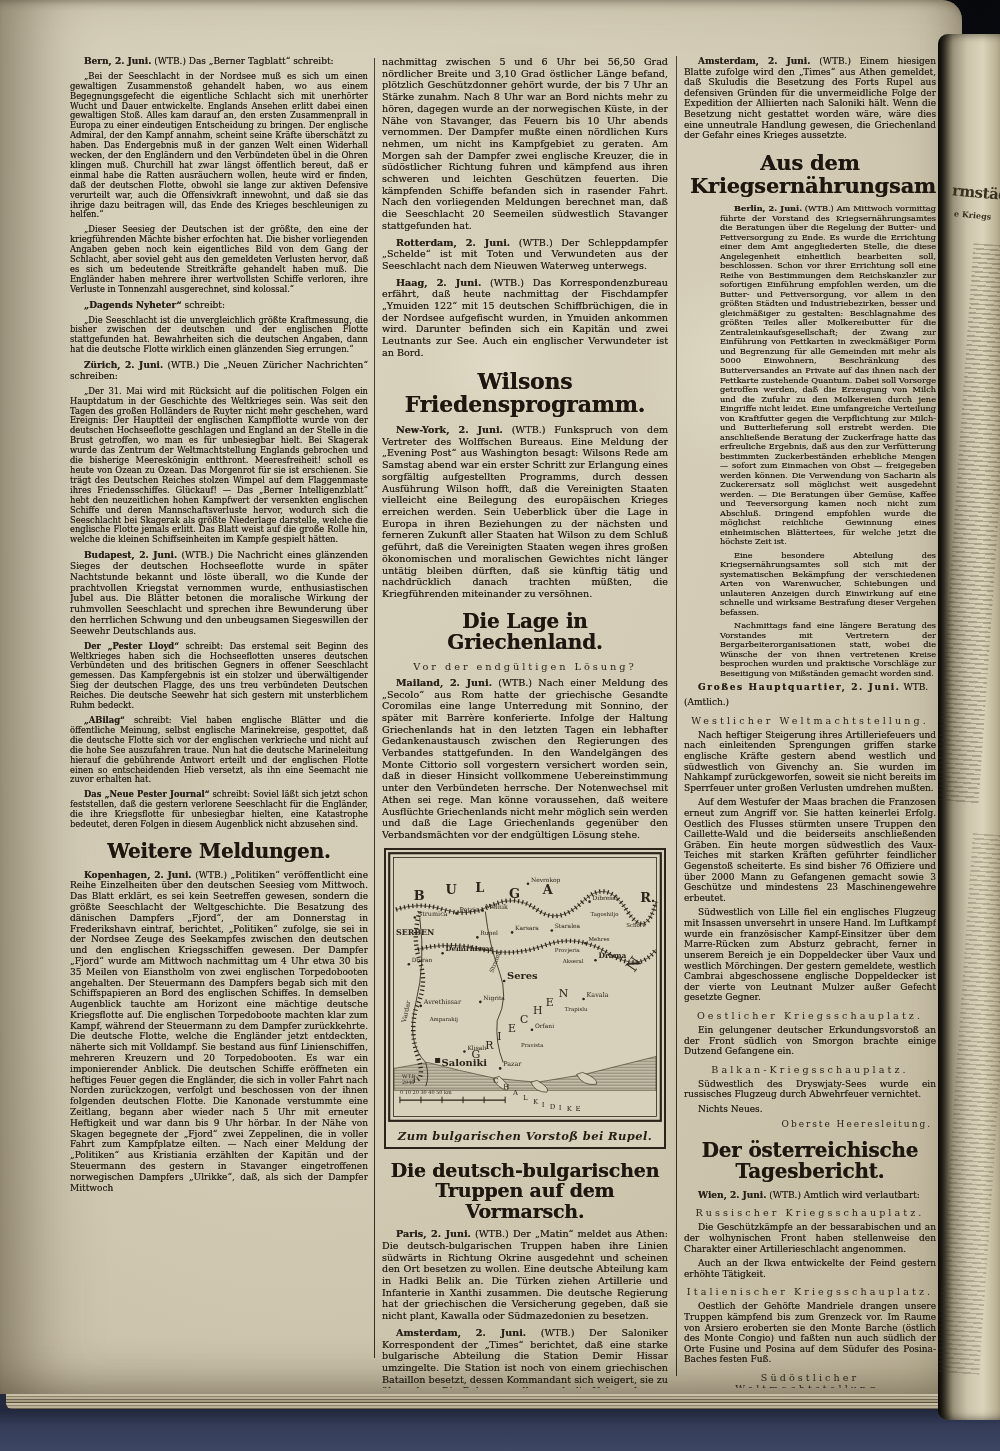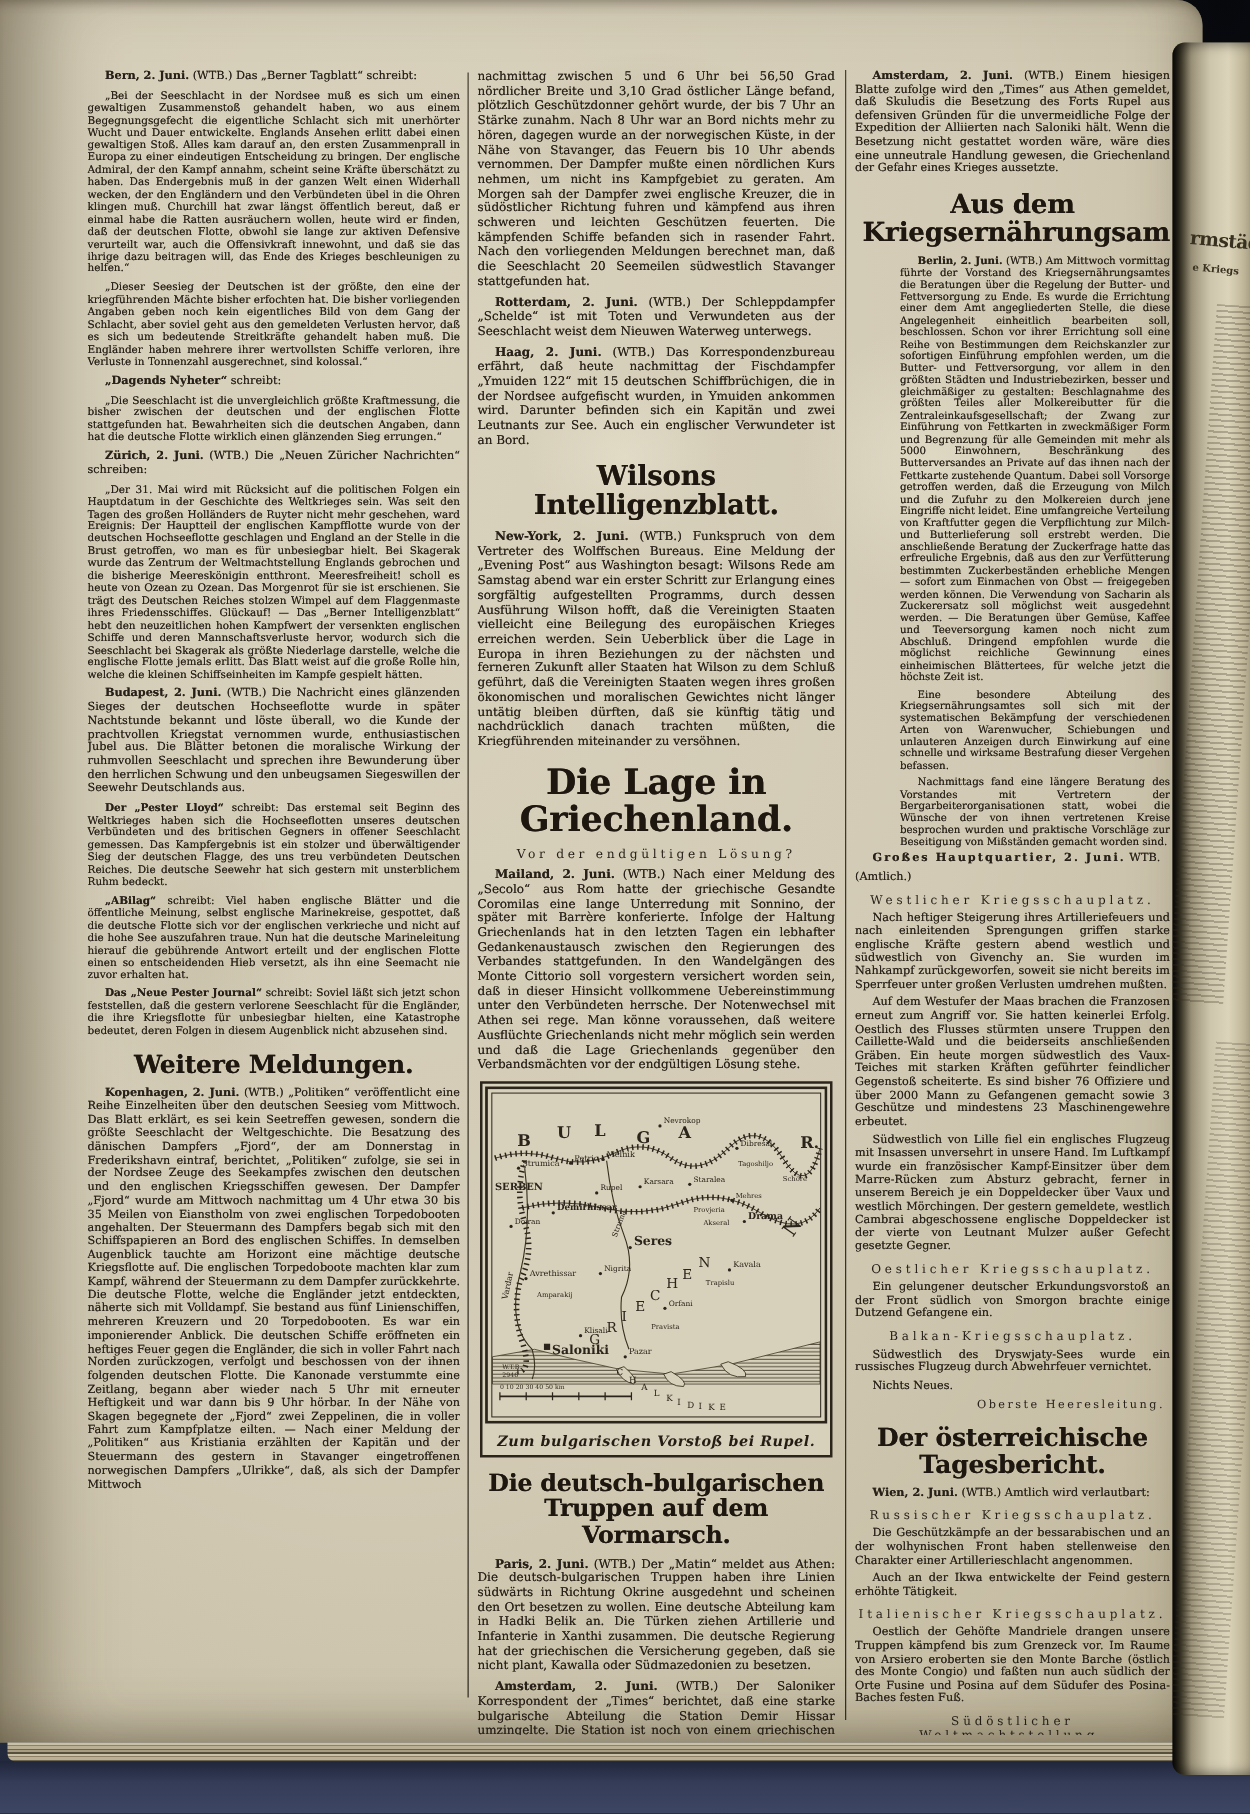--- a/index.html
+++ b/index.html
@@ -80,25 +80,25 @@
         <p class="body q">„Der 31. Mai wird mit Rücksicht auf die politischen Folgen ein Hauptdatum in der Geschichte des Weltkrieges sein. Was seit den Tagen des großen Holländers de Ruyter nicht mehr geschehen, ward Ereignis: Der Hauptteil der englischen Kampfflotte wurde von der deutschen Hochseeflotte geschlagen und England an der Stelle in die Brust getroffen, wo man es für unbesiegbar hielt. Bei Skagerak wurde das Zentrum der Weltmachtstellung Englands gebrochen und die bisherige Meereskönigin entthront. Meeresfreiheit! scholl es heute von Ozean zu Ozean. Das Morgenrot für sie ist erschienen. Sie trägt des Deutschen Reiches stolzen Wimpel auf dem Flaggenmaste ihres Friedensschiffes. Glückauf! — Das „Berner Intelligenzblatt“ hebt den neuzeitlichen hohen Kampfwert der versenkten englischen Schiffe und deren Mannschaftsverluste hervor, wodurch sich die Seeschlacht bei Skagerak als größte Niederlage darstelle, welche die englische Flotte jemals erlitt. Das Blatt weist auf die große Rolle hin, welche die kleinen Schiffseinheiten im Kampfe gespielt hätten.</p>
         <p class="body"><b>Budapest, 2. Juni.</b><span> (WTB.) Die Nachricht eines glänzenden Sieges der deutschen Hochseeflotte wurde in später Nachtstunde bekannt und löste überall, wo die Kunde der prachtvollen Kriegstat vernommen wurde, enthusiastischen Jubel aus. Die Blätter betonen die moralische Wirkung der ruhmvollen Seeschlacht und sprechen ihre Bewunderung über den herrlichen Schwung und den unbeugsamen Siegeswillen der Seewehr Deutschlands aus.</span></p>
         <p class="body q"><b>Der „Pester Lloyd“</b><span> schreibt: Das erstemal seit Beginn des Weltkrieges haben sich die Hochseeflotten unseres deutschen Verbündeten und des britischen Gegners in offener Seeschlacht gemessen. Das Kampfergebnis ist ein stolzer und überwältigender Sieg der deutschen Flagge, des uns treu verbündeten Deutschen Reiches. Die deutsche Seewehr hat sich gestern mit unsterblichem Ruhm bedeckt.</span></p>
         <p class="body q"><b>„ABilag“</b><span> schreibt: Viel haben englische Blätter und die öffentliche Meinung, selbst englische Marinekreise, gespottet, daß die deutsche Flotte sich vor der englischen verkrieche und nicht auf die hohe See auszufahren traue. Nun hat die deutsche Marineleitung hierauf die gebührende Antwort erteilt und der englischen Flotte einen so entscheidenden Hieb versetzt, als ihn eine Seemacht nie zuvor erhalten hat.</span></p>
         <p class="body q"><b>Das „Neue Pester Journal“</b><span> schreibt: Soviel läßt sich jetzt schon feststellen, daß die gestern verlorene Seeschlacht für die Engländer, die ihre Kriegsflotte für unbesiegbar hielten, eine Katastrophe bedeutet, deren Folgen in diesem Augenblick nicht abzusehen sind.</span></p>
         <div class="headline" style="font-size: 20px;">Weitere Meldungen.</div>
         <p class="body"><b>Kopenhagen, 2. Juni.</b><span> (WTB.) „Politiken“ veröffentlicht eine Reihe Einzelheiten über den deutschen Seesieg vom Mittwoch. Das Blatt erklärt, es sei kein Seetreffen gewesen, sondern die größte Seeschlacht der Weltgeschichte. Die Besatzung des dänischen Dampfers „Fjord“, der am Donnerstag in Frederikshavn eintraf, berichtet, „Politiken“ zufolge, sie sei in der Nordsee Zeuge des Seekampfes zwischen den deutschen und den englischen Kriegsschiffen gewesen. Der Dampfer „Fjord“ wurde am Mittwoch nachmittag um 4 Uhr etwa 30 bis 35 Meilen von Eianstholm von zwei englischen Torpedobooten angehalten. Der Steuermann des Dampfers begab sich mit den Schiffspapieren an Bord des englischen Schiffes. In demselben Augenblick tauchte am Horizont eine mächtige deutsche Kriegsflotte auf. Die englischen Torpedoboote machten klar zum Kampf, während der Steuermann zu dem Dampfer zurückkehrte. Die deutsche Flotte, welche die Engländer jetzt entdeckten, näherte sich mit Volldampf. Sie bestand aus fünf Linienschiffen, mehreren Kreuzern und 20 Torpedobooten. Es war ein imponierender Anblick. Die deutschen Schiffe eröffneten ein heftiges Feuer gegen die Engländer, die sich in voller Fahrt nach Norden zurückzogen, verfolgt und beschossen von der ihnen folgenden deutschen Flotte. Die Kanonade verstummte eine Zeitlang, begann aber wieder nach 5 Uhr mit erneuter Heftigkeit und war dann bis 9 Uhr hörbar. In der Nähe von Skagen begegnete der „Fjord“ zwei Zeppelinen, die in voller Fahrt zum Kampfplatze eilten. — Nach einer Meldung der „Politiken“ aus Kristiania erzählten der Kapitän und der Steuermann des gestern in Stavanger eingetroffenen norwegischen Dampfers „Ulrikke“, daß, als sich der Dampfer Mittwoch</span></p>
       </div>
     <div id="col2" class="col">
         <p class="body" style="text-indent: 0px;">nachmittag zwischen 5 und 6 Uhr bei 56,50 Grad nördlicher Breite und 3,10 Grad östlicher Länge befand, plötzlich Geschützdonner gehört wurde, der bis 7 Uhr an Stärke zunahm. Nach 8 Uhr war an Bord nichts mehr zu hören, dagegen wurde an der norwegischen Küste, in der Nähe von Stavanger, das Feuern bis 10 Uhr abends vernommen. Der Dampfer mußte einen nördlichen Kurs nehmen, um nicht ins Kampfgebiet zu geraten. Am Morgen sah der Dampfer zwei englische Kreuzer, die in südöstlicher Richtung fuhren und kämpfend aus ihren schweren und leichten Geschützen feuerten. Die kämpfenden Schiffe befanden sich in rasender Fahrt. Nach den vorliegenden Meldungen berechnet man, daß die Seeschlacht 20 Seemeilen südwestlich Stavanger stattgefunden hat.</p>
-        <p class="body"><b>Rotterdam, 2. Juni.</b><span> (WTB.) Der Schleppdampfer „Schelde“ ist mit Toten und Verwundeten aus der Seeschlacht weist dem Nieuwen Waterweg unterwegs.</span></p>
+        <p class="body"><b>Rotterdam, 2. Juni.</b><span> (WTB.) Der Schleppdampfer „Schelde“ ist mit Toten und Verwundeten aus der Seeschlacht nach dem Nieuwen Waterweg unterwegs.</span></p>
         <p class="body"><b>Haag, 2. Juni.</b><span> (WTB.) Das Korrespondenzbureau erfährt, daß heute nachmittag der Fischdampfer „Ymuiden 122“ mit 15 deutschen Schiffbrüchigen, die in der Nordsee aufgefischt wurden, in Ymuiden ankommen wird. Darunter befinden sich ein Kapitän und zwei Leutnants zur See. Auch ein englischer Verwundeter ist an Bord.</span></p>
-        <div class="headline" style="font-size: 22px;">Wilsons Intelligenzblatt.</div>
+        <div class="headline" style="font-size: 22px;">Wilsons Friedensprogramm.</div>
         <p class="body"><b>New-York, 2. Juni.</b><span> (WTB.) Funkspruch von dem Vertreter des Wolffschen Bureaus. Eine Meldung der „Evening Post“ aus Washington besagt: Wilsons Rede am Samstag abend war ein erster Schritt zur Erlangung eines sorgfältig aufgestellten Programms, durch dessen Ausführung Wilson hofft, daß die Vereinigten Staaten vielleicht eine Beilegung des europäischen Krieges erreichen werden. Sein Ueberblick über die Lage in Europa in ihren Beziehungen zu der nächsten und ferneren Zukunft aller Staaten hat Wilson zu dem Schluß geführt, daß die Vereinigten Staaten wegen ihres großen ökonomischen und moralischen Gewichtes nicht länger untätig bleiben dürften, daß sie künftig tätig und nachdrücklich danach trachten müßten, die Kriegführenden miteinander zu versöhnen.</span></p>
-        <div class="headline" style="font-size: 28px;">Die Lage in Griechenland.</div>
+        <div class="headline" style="font-size: 20px;">Die Lage in Griechenland.</div>
         <div class="sub">Vor der endgültigen Lösung?</div>
         <p class="body"><b>Mailand, 2. Juni.</b><span> (WTB.) Nach einer Meldung des „Secolo“ aus Rom hatte der griechische Gesandte Coromilas eine lange Unterredung mit Sonnino, der später mit Barrère konferierte. Infolge der Haltung Griechenlands hat in den letzten Tagen ein lebhafter Gedankenaustausch zwischen den Regierungen des Verbandes stattgefunden. In den Wandelgängen des Monte Cittorio soll vorgestern versichert worden sein, daß in dieser Hinsicht vollkommene Uebereinstimmung unter den Verbündeten herrsche. Der Notenwechsel mit Athen sei rege. Man könne voraussehen, daß weitere Ausflüchte Griechenlands nicht mehr möglich sein werden und daß die Lage Griechenlands gegenüber den Verbandsmächten vor der endgültigen Lösung stehe.</span></p>
         <div class="mapwrap"><svg viewBox="0 0 276 272" width="100%">
             <defs>
               <pattern id="hl" width="4" height="3" patternUnits="userSpaceOnUse">
                 <line x1="0" y1="1" x2="4" y2="1" stroke="#37301f" stroke-width="0.7"></line>
               </pattern>
             </defs>
             <rect x="1.2" y="1.2" width="273.6" height="269.6" fill="none" stroke="#2b241a" stroke-width="2.2"></rect>
             <rect x="5.5" y="5.5" width="265" height="261" fill="none" stroke="#2b241a" stroke-width="0.8"></rect>
@@ -204,21 +204,21 @@
         <p class="body"><b>Amsterdam, 2. Juni.</b><span> (WTB.) Der Saloniker Korrespondent der „Times“ berichtet, daß eine starke bulgarische Abteilung die Station Demir Hissar umzingelte. Die Station ist noch von einem griechischen Bataillon besetzt, dessen Kommandant sich weigert, sie zu übergeben. Die Bulgaren sollen auch die Uebergabe von Treapetra verlangt haben, das zwischen Tschengel und Kruschewo liegt.</span></p>
       </div>
     <div id="col3" class="col">
         <p class="body"><b>Amsterdam, 2. Juni.</b><span> (WTB.) Einem hiesigen Blatte zufolge wird den „Times“ aus Athen gemeldet, daß Skuludis die Besetzung des Forts Rupel aus defensiven Gründen für die unvermeidliche Folge der Expedition der Alliierten nach Saloniki hält. Wenn die Besetzung nicht gestattet worden wäre, wäre dies eine unneutrale Handlung gewesen, die Griechenland der Gefahr eines Krieges aussetzte.</span></p>
         <div class="headline" style="font-size: 21px;">Aus dem Kriegsernährungsamt.</div>
         <p class="body small"><b>Berlin, 2. Juni.</b><span> (WTB.) Am Mittwoch vormittag führte der Vorstand des Kriegsernährungsamtes die Beratungen über die Regelung der Butter- und Fettversorgung zu Ende. Es wurde die Errichtung einer dem Amt angegliederten Stelle, die diese Angelegenheit einheitlich bearbeiten soll, beschlossen. Schon vor ihrer Errichtung soll eine Reihe von Bestimmungen dem Reichskanzler zur sofortigen Einführung empfohlen werden, um die Butter- und Fettversorgung, vor allem in den größten Städten und Industriebezirken, besser und gleichmäßiger zu gestalten: Beschlagnahme des größten Teiles aller Molkereibutter für die Zentraleinkaufsgesellschaft; der Zwang zur Einführung von Fettkarten in zweckmäßiger Form und Begrenzung für alle Gemeinden mit mehr als 5000 Einwohnern, Beschränkung des Butterversandes an Private auf das ihnen nach der Fettkarte zustehende Quantum. Dabei soll Vorsorge getroffen werden, daß die Erzeugung von Milch und die Zufuhr zu den Molkereien durch jene Eingriffe nicht leidet. Eine umfangreiche Verteilung von Kraftfutter gegen die Verpflichtung zur Milch- und Butterlieferung soll erstrebt werden. Die anschließende Beratung der Zuckerfrage hatte das erfreuliche Ergebnis, daß aus den zur Verfütterung bestimmten Zuckerbeständen erhebliche Mengen — sofort zum Einmachen von Obst — freigegeben werden können. Die Verwendung von Sacharin als Zuckerersatz soll möglichst weit ausgedehnt werden. — Die Beratungen über Gemüse, Kaffee und Teeversorgung kamen noch nicht zum Abschluß. Dringend empfohlen wurde die möglichst reichliche Gewinnung eines einheimischen Blättertees, für welche jetzt die höchste Zeit ist.</span></p>
         <p class="body small">Eine besondere Abteilung des Kriegsernährungsamtes soll sich mit der systematischen Bekämpfung der verschiedenen Arten von Warenwucher, Schiebungen und unlauteren Anzeigen durch Einwirkung auf eine schnelle und wirksame Bestrafung dieser Vergehen befassen.</p>
         <p class="body small">Nachmittags fand eine längere Beratung des Vorstandes mit Vertretern der Bergarbeiterorganisationen statt, wobei die Wünsche der von ihnen vertretenen Kreise besprochen wurden und praktische Vorschläge zur Beseitigung von Mißständen gemacht worden sind.</p>
         <p class="body sperrlead"><b>Großes Hauptquartier, 2. Juni.</b><span> WTB.</span></p>
         <p class="body" style="text-indent: 0px;">(Amtlich.)</p>
-        <div class="sp">Westlicher Kriegsschauplatz.</div>
+        <div class="sp">Westlicher Weltmachtstellung.</div>
         <p class="body">Nach heftiger Steigerung ihres Artilleriefeuers und nach einleitenden Sprengungen griffen starke englische Kräfte gestern abend westlich und südwestlich von Givenchy an. Sie wurden im Nahkampf zurückgeworfen, soweit sie nicht bereits im Sperrfeuer unter großen Verlusten umdrehen mußten.</p>
         <p class="body">Auf dem Westufer der Maas brachen die Franzosen erneut zum Angriff vor. Sie hatten keinerlei Erfolg. Oestlich des Flusses stürmten unsere Truppen den Caillette-Wald und die beiderseits anschließenden Gräben. Ein heute morgen südwestlich des Vaux-Teiches mit starken Kräften geführter feindlicher Gegenstoß scheiterte. Es sind bisher 76 Offiziere und über 2000 Mann zu Gefangenen gemacht sowie 3 Geschütze und mindestens 23 Maschinengewehre erbeutet.</p>
         <p class="body">Südwestlich von Lille fiel ein englisches Flugzeug mit Insassen unversehrt in unsere Hand. Im Luftkampf wurde ein französischer Kampf-Einsitzer über dem Marre-Rücken zum Absturz gebracht, ferner in unserem Bereich je ein Doppeldecker über Vaux und westlich Mörchingen. Der gestern gemeldete, westlich Cambrai abgeschossene englische Doppeldecker ist der vierte von Leutnant Mulzer außer Gefecht gesetzte Gegner.</p>
         <div class="sp">Oestlicher Kriegsschauplatz.</div>
         <p class="body">Ein gelungener deutscher Erkundungsvorstoß an der Front südlich von Smorgon brachte einige Dutzend Gefangene ein.</p>
         <div class="sp">Balkan-Kriegsschauplatz.</div>
         <p class="body">Südwestlich des Dryswjaty-Sees wurde ein russisches Flugzeug durch Abwehrfeuer vernichtet.</p>
         <p class="body">Nichts Neues.</p>
         <div class="cright">Oberste Heeresleitung.</div>
         <div class="headline" style="font-size: 20px;">Der österreichische Tagesbericht.</div>

